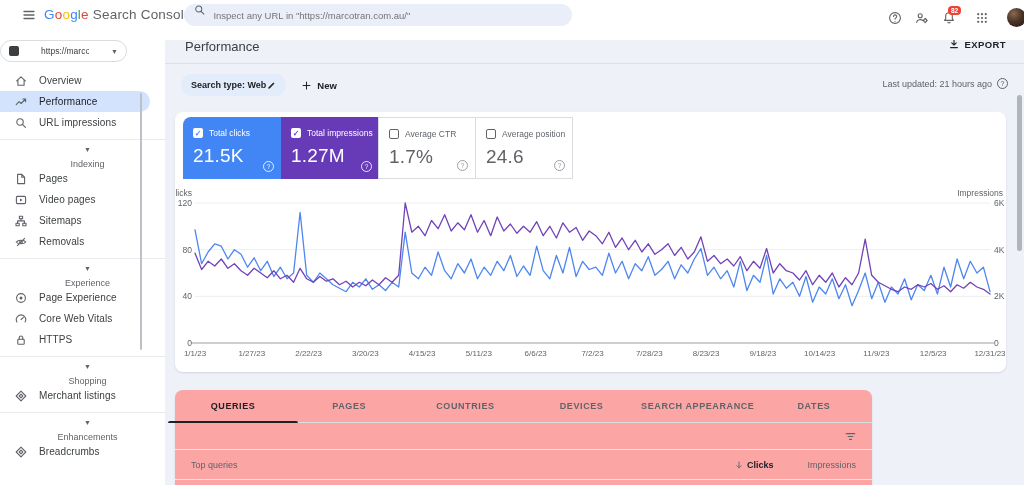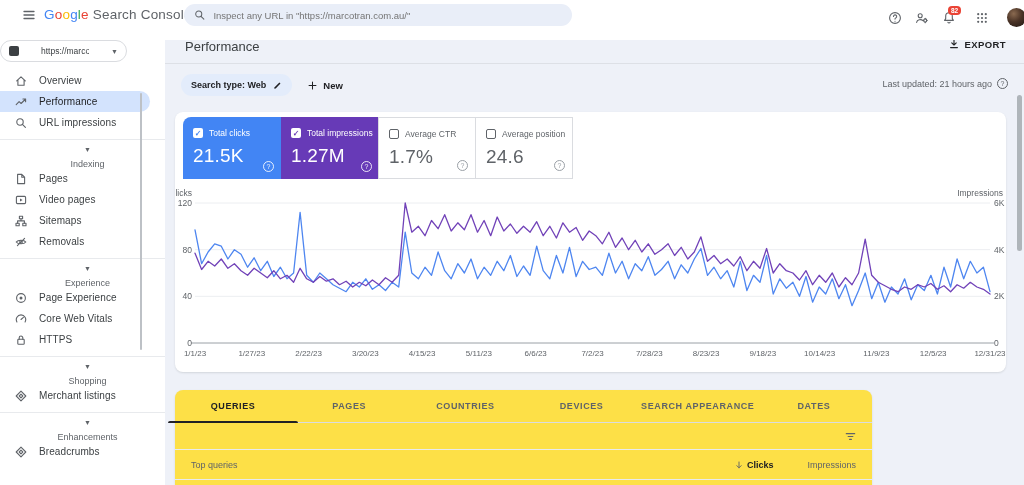--- a/index.html
+++ b/index.html
@@ -6,21 +6,21 @@
   html,body { width:1024px; height:485px; overflow:hidden; background:#fff;
     font-family:"Liberation Sans", sans-serif; color:#202124; }
 
   
   #topbar { position:absolute; left:12px; top:0; width:1024px; height:40px; background:#fff; z-index:5; }
   #menu-btn { position:absolute; left:8px; top:8px; width:18px; height:14px; color:#5f6368; cursor:pointer; }
   #logo { position:absolute; left:32px; top:7px; font-size:13.5px; letter-spacing:.2px; display:flex; gap:4px; }
   #logo .g-letters span { font-weight:500; }
   #logo .suffix { color:#5f6368; }
   #search-pill { position:absolute; left:172px; top:4px; width:388px; height:22px; background:#e9eef8;
-    border-radius:11px; display:flex; align-items:center; padding:0 10px; gap:8px; }
+    border-radius:11px; display:flex; padding:0 10px; gap:8px; }
   #search-pill input { border:none; background:transparent; outline:none; font-size:9.5px; color:#3c4043;
     width:100%; font-family:"Liberation Sans", sans-serif; }
   .tb-ic { width:14px; height:14px; color:#5f6368; position:relative; cursor:pointer; }
   #tb-right { position:absolute; right:10px; top:8px; display:flex; align-items:center; gap:13px; }
   #bell-badge { position:absolute; left:6px; top:-5px; background:#ea4335; color:#fff; font-size:6.5px;
     font-weight:700; padding:1px 3px; border-radius:4px; line-height:7px; }
   #apps-ic { margin-left:6px; }
   #avatar { width:19px; height:19px; border-radius:50%; margin-left:5px; cursor:pointer;
     background:radial-gradient(circle at 35% 30%, #8a6a50 0%, #4a3326 45%, #1d1512 100%); }
 
@@ -46,21 +46,21 @@
   
   #main { position:absolute; left:165px; top:30px; width:859px; height:455px; background:#eef1f8; overflow:hidden; }
   #page-header { position:absolute; left:0; top:0; width:859px; height:34px; border-bottom:1px solid #dde0e6; }
   #page-title { position:absolute; left:20px; top:9px; font-size:13px; font-weight:500; color:#3c4043; }
   #export-btn { position:absolute; right:18px; top:8px; display:flex; align-items:center; gap:5px; cursor:pointer; }
   #export-btn .dlic { width:12px; height:12px; color:#202124; }
   #export-btn .xlabel { font-size:9.5px; font-weight:700; letter-spacing:.4px; color:#202124; }
 
   #filter-row { position:absolute; left:0; top:34px; width:859px; height:44px; }
   .chip { height:22px; background:#e3ecfb; border-radius:12px; display:inline-flex; align-items:center;
-    gap:7px; padding:0 10px; margin-right:9px; cursor:pointer; }
+    gap:1px; padding:0 10px; margin-right:9px; cursor:pointer; }
   .chip .clabel { font-size:9px; font-weight:700; color:#202124; white-space:nowrap; }
   .chip .pic { width:9px; height:9px; color:#202124; }
   #chips { position:absolute; left:16px; top:10px; display:flex; align-items:center; }
   #new-btn { display:inline-flex; align-items:center; gap:5px; cursor:pointer; margin-left:6px; }
   #new-btn .plic { width:11px; height:11px; color:#202124; }
   #new-btn .nblabel { font-size:9.5px; font-weight:700; color:#202124; }
   #last-updated { position:absolute; right:16px; top:14px; display:flex; align-items:center; gap:5px; }
   #last-updated .lutext { font-size:9px; color:#5f6368; }
   .qcircle { width:11px; height:11px; border:1px solid #5f6368; border-radius:50%; color:#5f6368;
     font-size:7px; display:flex; align-items:center; justify-content:center; cursor:pointer; }
@@ -80,21 +80,21 @@
   .tile.white .cb { border:1.4px solid #5f6368; background:#fff; }
   .tile .tlabel { font-size:8.5px; font-weight:500; white-space:nowrap; }
   .tile .tvalue { position:absolute; left:10px; top:28px; font-size:19px; letter-spacing:.2px; }
   .tile .q { position:absolute; right:7px; bottom:7px; }
   .tile.colored .q { border-color:rgba(255,255,255,.85); color:rgba(255,255,255,.9); }
   .tile.white .q { border-color:#9aa0a6; color:#9aa0a6; }
 
   #chart-wrap { position:absolute; left:0; top:0; width:831px; height:260px; pointer-events:none; }
 
   
-  #card2 { position:absolute; left:10px; top:360px; width:697px; height:95px; background:#fde047;
+  #card2 { position:absolute; left:10px; top:360px; width:697px; height:95px; background:#fca5a5;
     border-radius:8px 8px 0 0; box-shadow:0 1px 2px rgba(60,64,67,.15); }
   #tabs { display:flex; height:33px; border-bottom:1px solid #dadce0; }
   .tab { flex:1; display:flex; align-items:center; justify-content:center; position:relative;
     font-size:9px; font-weight:700; letter-spacing:.6px; color:#5f6368; cursor:pointer; }
   .tab.active { color:#202124; }
   .tab.active .underline { position:absolute; left:50%; transform:translateX(-50%); bottom:-1px;
     width:130px; height:2px; background:#202124; border-radius:2px 2px 0 0; }
   #tfilter-row { height:27px; border-bottom:1px solid #e8eaed; position:relative; }
   #tfilter-ic { position:absolute; right:15px; top:7px; width:13px; height:13px; color:#5f6368; cursor:pointer; }
   #thead-row { height:30px; display:flex; align-items:center; border-bottom:1px solid #e8eaed; }

